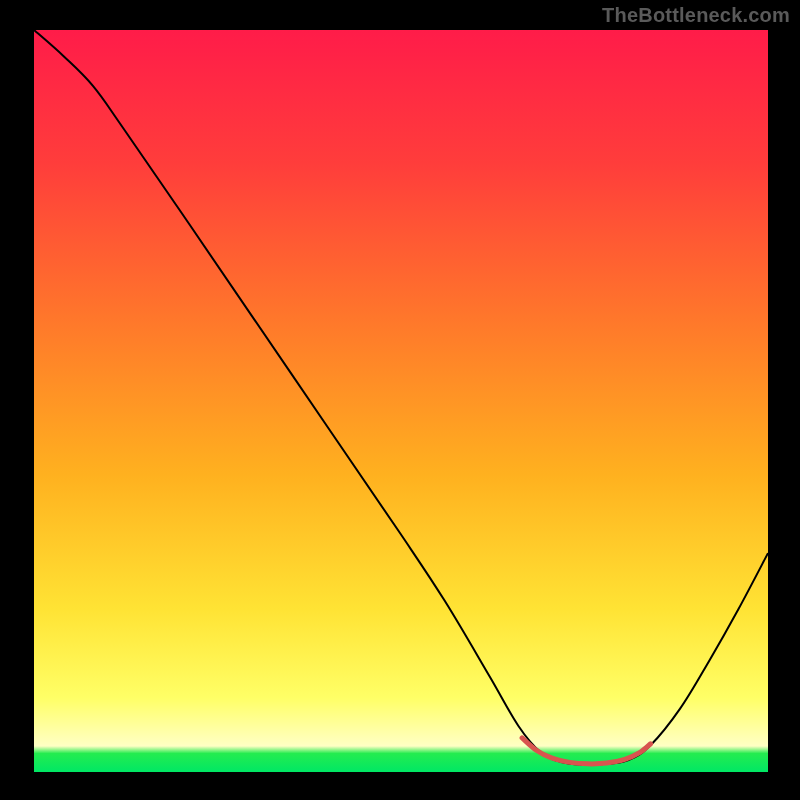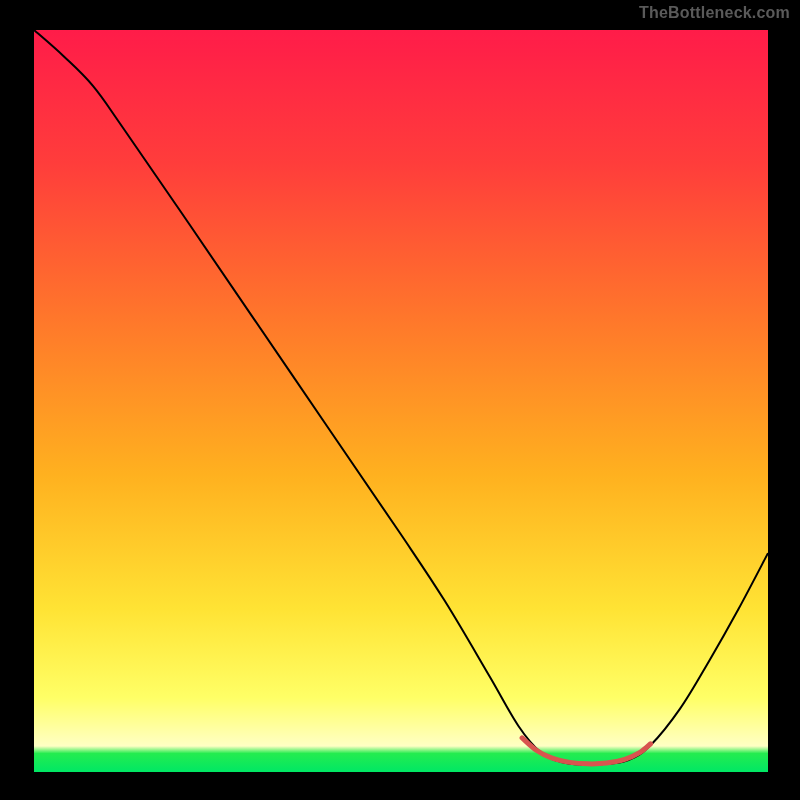--- a/index.html
+++ b/index.html
@@ -14,21 +14,21 @@
     position: relative;
     width: 800px;
     height: 800px;
     background: #000000;
   }
   .watermark {
     position: absolute;
     top: 4px;
     right: 10px;
     font-family: Arial, Helvetica, sans-serif;
-    font-size: 16px;
+    font-size: 20px;
     font-weight: bold;
     color: #5a5a5a;
     letter-spacing: 0.2px;
     z-index: 5;
   }
   svg.plot {
     position: absolute;
     left: 0;
     top: 0;
     width: 800px;

